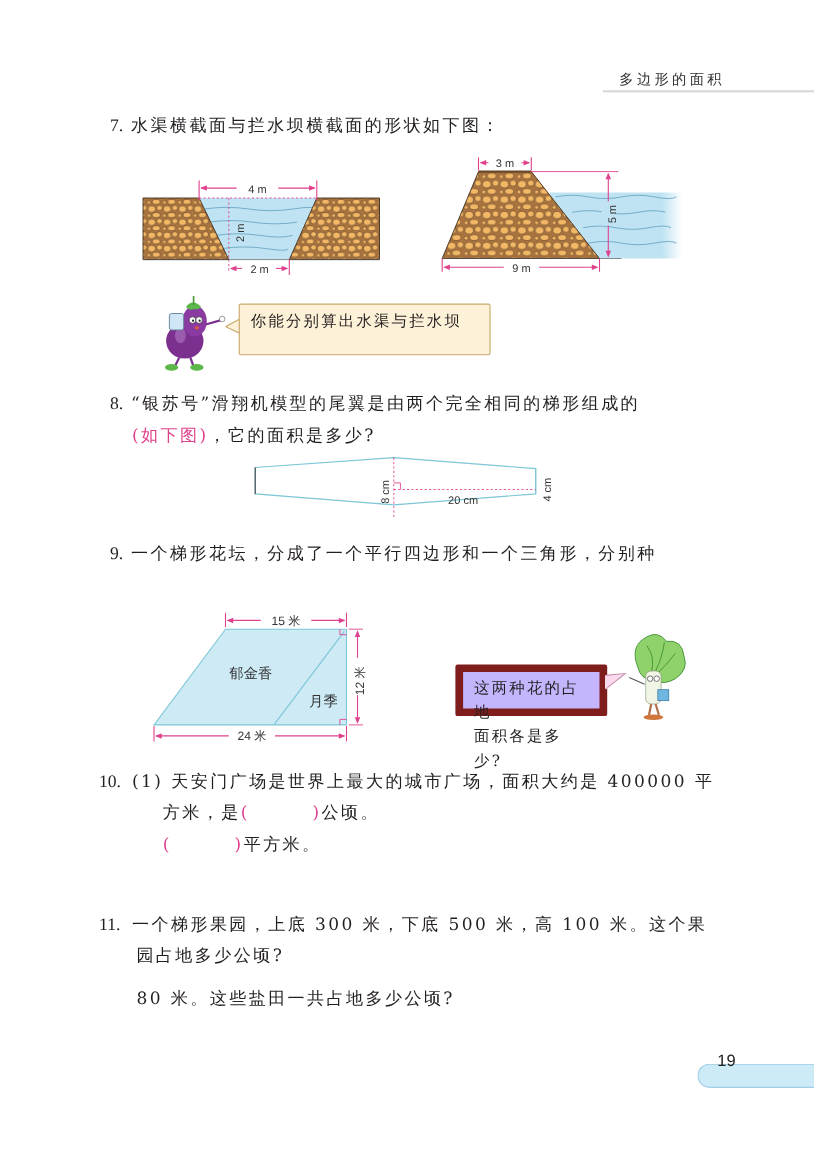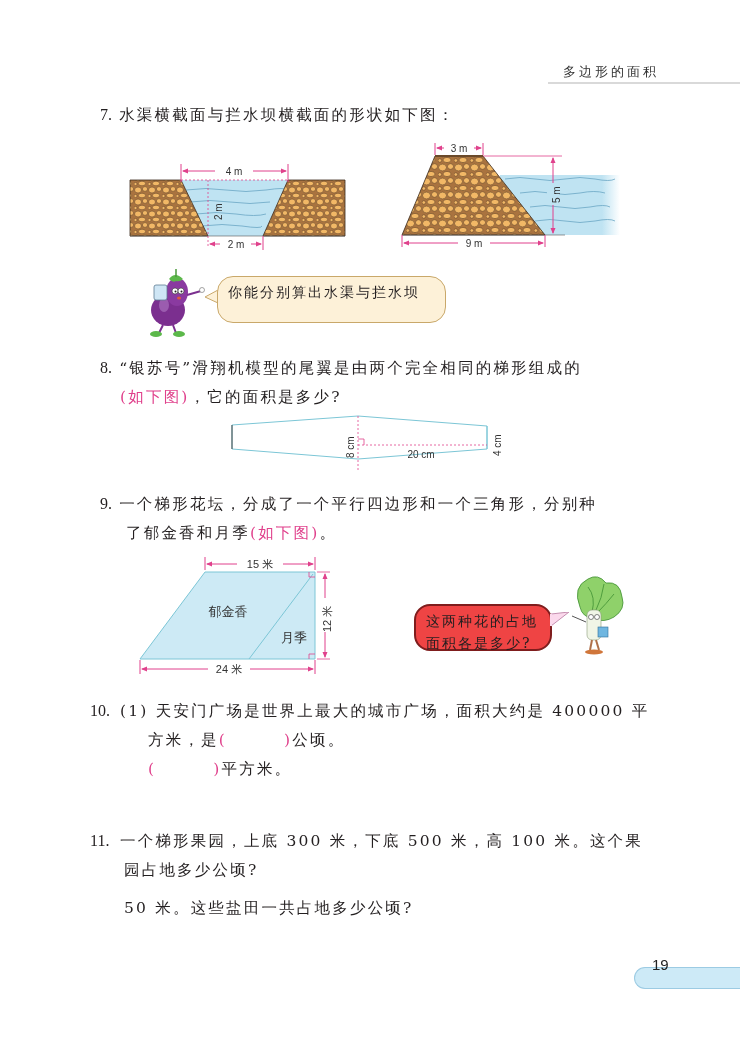--- a/index.html
+++ b/index.html
@@ -4,23 +4,23 @@
 <style>
   html, body { margin: 0; padding: 0; background: #ffffff; }
   body { width: 740px; height: 1047px; position: relative; overflow: hidden;
          font-family: "DejaVu Serif", "Liberation Serif", serif; color: #231f20; }
   .abs { position: absolute; }
   .header-title { left: 563px; top: 63px; font-size: 13px; letter-spacing: 3px; color: #333; }
   .header-rule { left: 548px; top: 82px; width: 192px; height: 2px; background: #d9d9d9; }
   .q { font-size: 15.5px; letter-spacing: 2.2px; line-height: 29px; white-space: nowrap; }
   .num { display: inline-block; font-family: "Liberation Serif", serif; font-size: 16px; letter-spacing: 0; }
   .pink { color: #e0418c; }
-  .bubble { border-radius: 16px; font-size: 14px; letter-spacing: 2px; line-height: 22px; padding: 4px 10px; box-sizing: border-box; }
+  .bubble { border-radius: 2px; font-size: 14px; letter-spacing: 2px; line-height: 22px; padding: 4px 10px; box-sizing: border-box; }
   .bubble1 { left: 217px; top: 276px; width: 229px; height: 47px; background: #fdf1d8; border: 1px solid #c9a86a; }
-  .bubble2 { left: 414px; top: 604px; width: 138px; height: 47px; background: #ef4444; border: 2px solid #7f1d1d; }
+  .bubble2 { left: 414px; top: 604px; width: 138px; height: 47px; background: #c4b5fd; border: 7px solid #7f1d1d; }
   .page-tab { left: 634px; top: 967px; width: 110px; height: 22px; background: #cdeaf7; border-radius: 11px 0 0 11px;
               border: 1px solid #9ccbe3; border-right: none; box-sizing: border-box; }
   .page-num { left: 652px; top: 956px; font-family: "Liberation Sans", sans-serif; font-size: 15px; color: #222; }
   svg text { font-family: "Liberation Sans", sans-serif; }
 </style>
 </head>
 <body>
 
 <div class="abs header-title">多边形的面积</div>
 <div class="abs header-rule"></div>
@@ -170,23 +170,20 @@
   <text x="0" y="0" font-size="10" fill="#333" transform="translate(129,46) rotate(-90)">8 cm</text>
   <text x="196" y="46" font-size="10" text-anchor="middle" fill="#333">20 cm</text>
   <text x="0" y="0" font-size="10" fill="#333" transform="translate(276,44) rotate(-90)">4 cm</text>
 </svg>
 
 <div class="abs q" style="left:100px; top:489px;">
   <div>
     <span class="num">9.</span>
     <span>一个梯形花坛，分成了一个平行四边形和一个三角形，分别种</span>
   </div>
-  <div style="padding-left:26px;">
-    <span>了郁金香和月季</span><span class="pink">(如下图)</span><span>。</span>
-  </div>
 </div>
 
 <svg class="abs" style="left:130px; top:550px;" width="220" height="130">
   <polygon points="75,22 185,22 185,109 10,109" fill="#cdeaf5" stroke="#7cc6d6" stroke-width="1"></polygon>
   <line x1="119" y1="109" x2="183" y2="24" stroke="#7cc6d6" stroke-width="1"></line>
   <polyline points="179,22 179,27 185,27" fill="none" stroke="#e0418c" stroke-width="0.8"></polyline>
   <polyline points="179,109 179,104 185,104" fill="none" stroke="#e0418c" stroke-width="0.8"></polyline>
 
   <line x1="75" y1="7" x2="75" y2="20" stroke="#e0418c" stroke-width="1"></line>
   <line x1="185" y1="7" x2="185" y2="20" stroke="#e0418c" stroke-width="1"></line>
@@ -254,18 +251,18 @@
   <div>
     <span class="num" style="width:30px;">11.</span><span>一个梯形果园，上底 300 米，下底 500 米，高 100 米。这个果</span>
   </div>
   <div style="padding-left:34px;">
     <span>园占地多少公顷?</span>
   </div>
 </div>
 
 <div class="abs q" style="left:90px; top:894px;">
   <div style="padding-left:34px;">
-    <span>50 米。这些盐田一共占地多少公顷?</span>
+    <span>80 米。这些盐田一共占地多少公顷?</span>
   </div>
 </div>
 
 <div class="abs page-tab"></div>
 <div class="abs page-num">19</div>
 
 </body></html>

